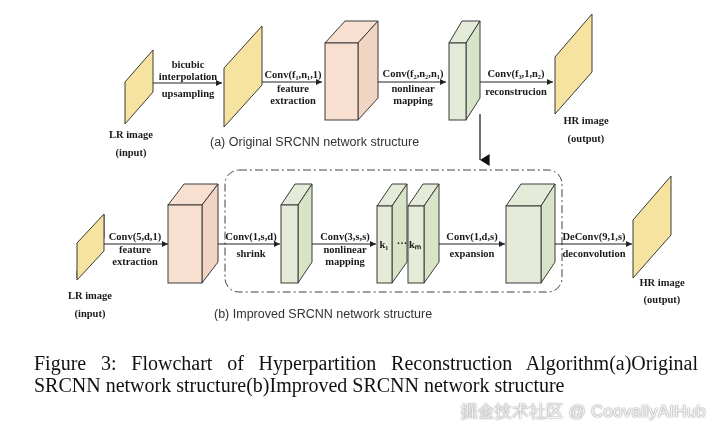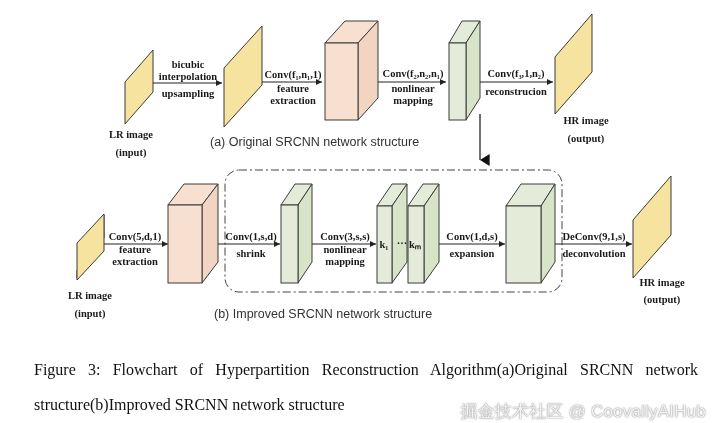--- a/index.html
+++ b/index.html
@@ -1,21 +1,21 @@
 <!DOCTYPE html>
 <html><head>
 <meta charset="utf-8">
 <style>
   html, body { margin: 0; padding: 0; background: #ffffff; }
   body { width: 720px; height: 423px; position: relative; overflow: hidden; }
   #diagram { position: absolute; left: 0; top: 0; }
   .lbl { font-family: "Liberation Serif", serif; font-weight: bold; font-size: 10.5px; fill: #1a1a1a; }
   .sub { font-family: "Liberation Sans", sans-serif; font-size: 12.5px; fill: #333333; }
   .caption { position: absolute; left: 34px; top: 352px; width: 664px;
-    font-family: "Liberation Serif", serif; font-size: 16px; line-height: 35px; color: #111; text-align: justify; text-align-last: left; }
+    font-family: "Liberation Serif", serif; font-size: 20px; line-height: 22px; color: #111; text-align: justify; text-align-last: left; }
   .watermark { position: absolute; right: 14px; top: 400px;
     font-family: Liberation Sans, sans-serif; font-size: 17px; color: rgba(255,255,255,0.9);
     text-shadow: 0 0 1px #888, 0 0 2px #999; letter-spacing: 0.2px; }
 </style>
 </head>
 <body>
 
 <svg id="diagram" width="720" height="423" viewBox="0 0 720 423" xmlns="http://www.w3.org/2000/svg">
   <defs>
     <marker id="ah" markerWidth="7" markerHeight="7" refX="6" refY="3" orient="auto">

